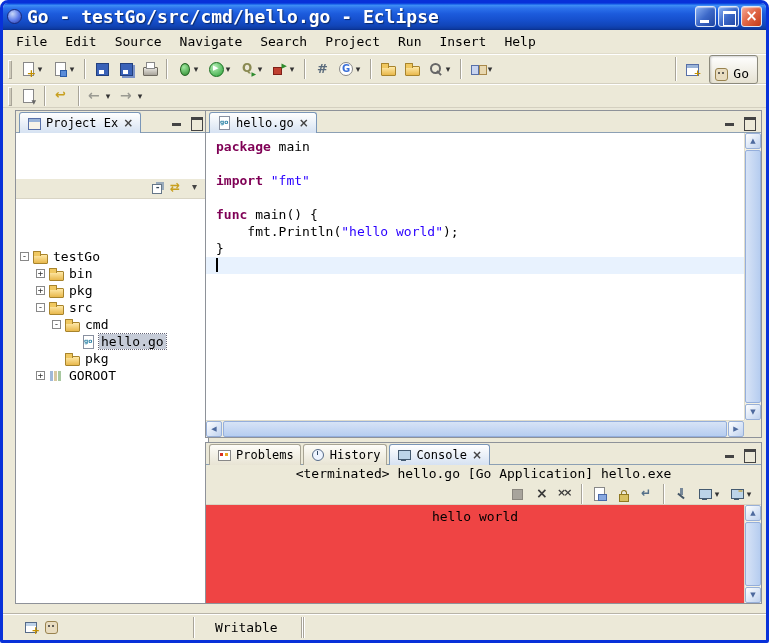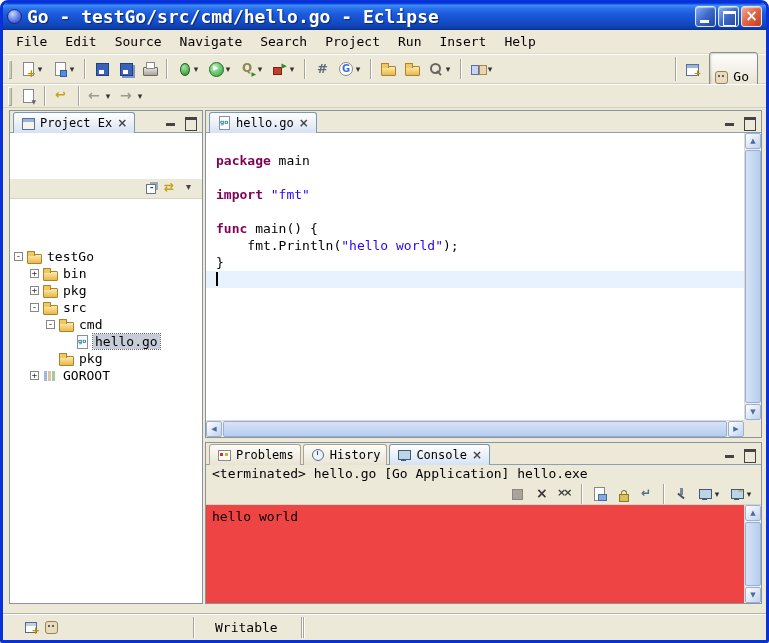--- a/index.html
+++ b/index.html
@@ -115,50 +115,50 @@
   .ic-collapse-all::after{content:'-';position:absolute;left:5px;top:3px;font:bold 9px/9px "DejaVu Sans Mono",monospace;color:#334455;}
   .ic-link-editor::before{content:'⇄';position:absolute;left:1px;top:0;font:bold 12px/15px "DejaVu Sans",sans-serif;color:#C8A020;}
   .ic-view-menu::before{content:'▾';position:absolute;left:4px;top:0;font:10px/14px "DejaVu Sans",sans-serif;color:#444;}
   .ic-minimize::before{content:'';position:absolute;left:3px;top:9px;width:9px;height:3px;background:#444;}
   .ic-maximize::before{content:'';position:absolute;left:3px;top:3px;width:10px;height:10px;border:1px solid #444;border-top:3px solid #444;}
   .ic-explorer-tab::before{content:'';position:absolute;left:2px;top:3px;width:11px;height:10px;
     background:linear-gradient(#9AB4D8 30%,#F8F4E8 30%);border:1px solid #5870A8;}
   .ic-fast-view::before{content:'';position:absolute;left:1px;top:3px;width:10px;height:9px;border:1px solid #556A88;background:linear-gradient(#BDD2E8 35%,#FFF 35%);}
   .ic-fast-view::after{content:'+';position:absolute;right:0;bottom:-1px;font:bold 10px/10px "DejaVu Sans",sans-serif;color:#C49000;}
   
-  .persp-btn{display:inline-flex;align-items:center;gap:4px;margin:0 4px;padding:16px 8px 1px 3px;
+  .persp-btn{display:inline-flex;align-items:center;gap:4px;margin:0 4px;padding:10px 8px 1px 3px;
     border:1px solid #8C8A7C;border-radius:3px;background:linear-gradient(#FFFFFF,#E6E2D2);
     box-shadow:inset 1px 1px 2px rgba(0,0,0,.18);font-size:13px;}
   
   .main{height:500px;flex:none;position:relative;background:#ECE9D8;}
   .panel{position:absolute;border:1px solid #8E9299;background:#FFF;display:flex;flex-direction:column;}
-  .panel.explorer{left:6px;top:2px;width:194px;height:494px;gap:46px;}
+  .panel.explorer{left:12px;top:2px;width:194px;height:494px;gap:46px;}
   .panel.editor{left:202px;top:2px;width:557px;height:328px;}
-  .panel.console{left:202px;top:334px;width:557px;height:162px;}
+  .panel.console{left:202px;top:334px;width:557px;height:162px;text-align:center;}
   .panel-head{height:22px;flex:none;display:flex;align-items:flex-end;background:#ECE9D8;border-bottom:1px solid #8CA0B4;padding:0 2px;}
   .tab{display:inline-flex;align-items:center;gap:4px;height:21px;padding:0 6px;margin:0 1px -1px 1px;
     border:1px solid #A8A494;border-bottom:none;border-radius:3px 3px 0 0;font-size:12px;white-space:nowrap;
     background:linear-gradient(#FDFCF8,#E8E4D4);}
   .tab.active{background:linear-gradient(#FFFFFF,#D6E2F2);border-color:#7A96B8;}
   .tab-close{width:12px;text-align:center;color:#444;}
   .tab-close::before{content:'×';font:bold 12px/14px "DejaVu Sans",sans-serif;}
   .mini{width:18px;height:17px;display:inline-flex;align-items:center;justify-content:center;margin:0 1px 2px 0;}
   .panel-tools{height:20px;flex:none;display:flex;align-items:center;background:#ECE9D8;border-bottom:1px solid #D8D4C4;padding:0 2px;}
   
   .tree{flex:1;overflow:hidden;background:#FFF;padding-top:3px;}
   .tree-row{display:flex;align-items:center;height:17px;font-size:13px;white-space:nowrap;}
   .tree-row.selected .tree-label{background:#C6CCD8;outline:1px dotted #667;}
   .expander{width:9px;height:9px;flex:none;border:1px solid #888;background:#FFF;
     font:9px/7px "DejaVu Sans Mono",monospace;text-align:center;color:#333;margin-right:3px;}
   .expander.nohit{visibility:hidden;}
   .tree-ic{margin-right:3px;}
   .tree-label{padding:0 2px;}
   
   .code-wrap{position:relative;flex:1;background:#FFF;overflow:hidden;}
-  .code{position:absolute;left:0;top:0;right:17px;bottom:17px;padding-top:19px;
+  .code{position:absolute;left:0;top:0;right:17px;bottom:17px;padding-top:5px;
     font-size:13px;line-height:17px;white-space:pre;overflow:hidden;border-radius:15px;}
   .code-line{min-height:17px;padding-left:10px;}
   .code-line.current{background:#E8F2FE;}
   .tok-kw{color:#7F0055;font-weight:bold;}
   .tok-str{color:#2A00FF;}
   .tok-pl{color:#000;}
   .caret{display:inline-block;width:2px;height:14px;background:#000;vertical-align:-2px;}
   
   .vscroll{position:absolute;top:0;right:0;width:17px;background:#F2F0E3;border-left:1px solid #E0DCCB;}
   .vscroll.with-h{bottom:17px;}

